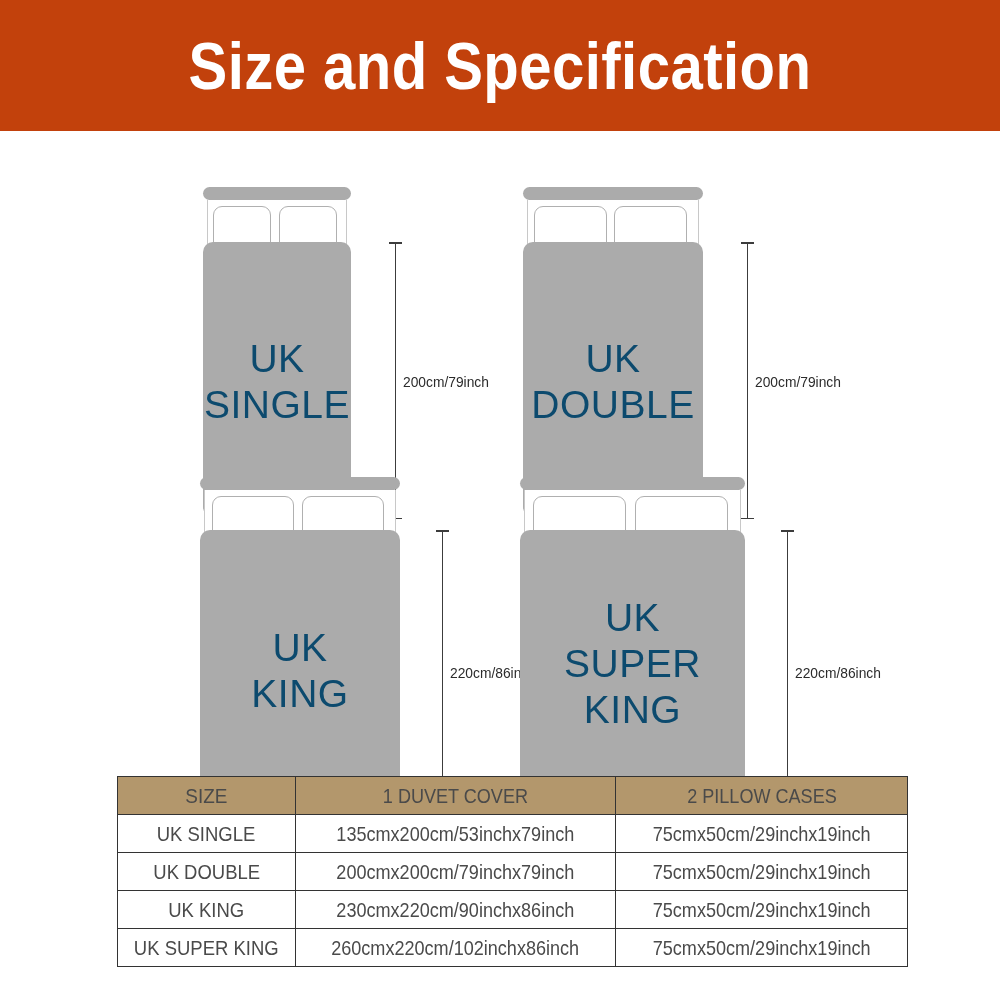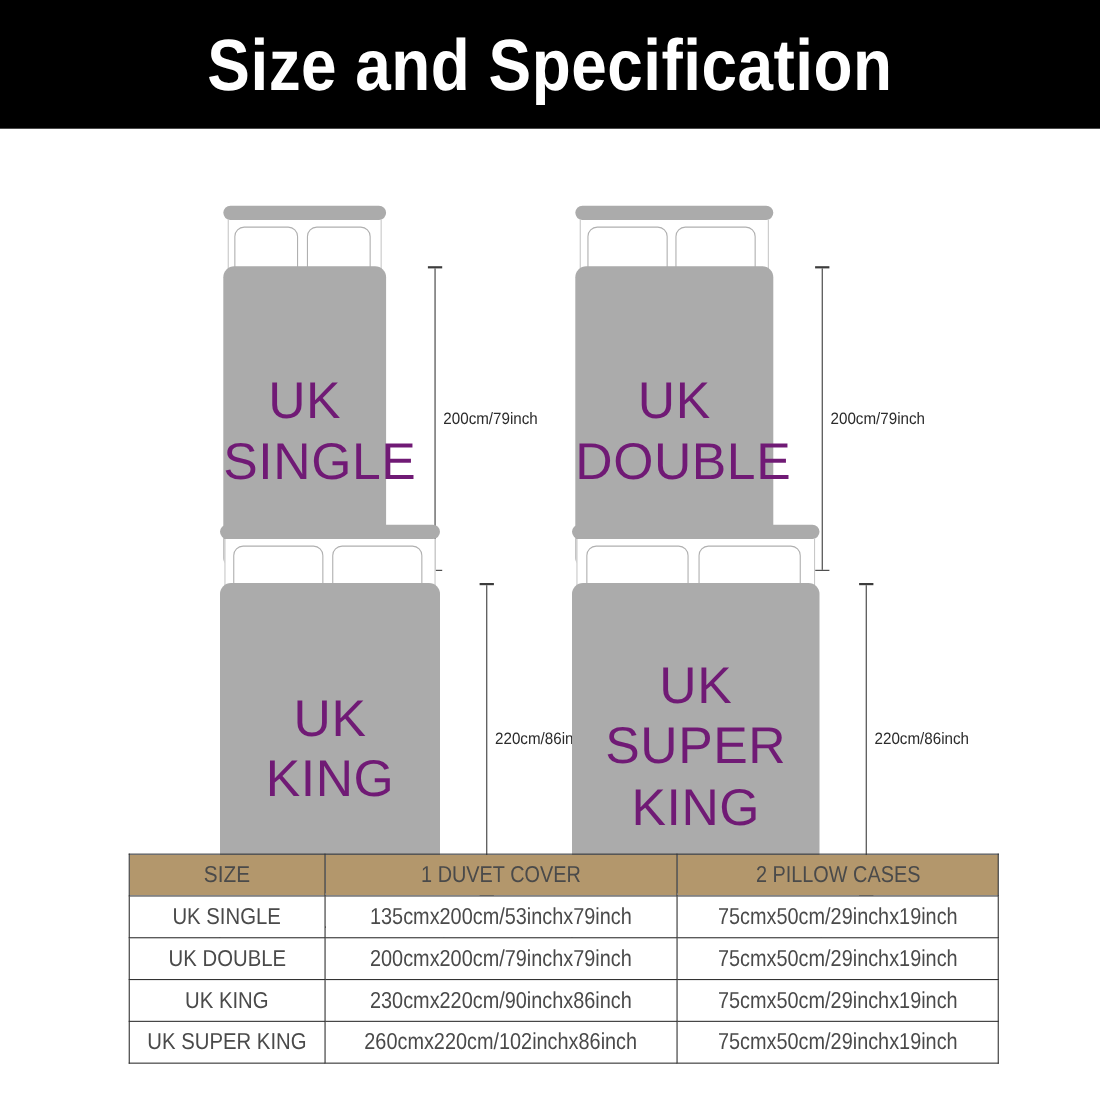--- a/index.html
+++ b/index.html
@@ -19,22 +19,22 @@
     height: 1000px;
     background: #ffffff;
   }
 
   
   .banner {
     position: absolute;
     left: 0;
     top: 0;
     width: 1000px;
-    height: 117px;
-    background: #000000;
+    height: 131px;
+    background: #c2410c;
     display: flex;
     align-items: center;
     justify-content: center;
   }
   .banner-title {
     color: #ffffff;
     font-size: 66px;
     font-weight: bold;
     letter-spacing: 0.5px;
     line-height: 1;
@@ -95,22 +95,22 @@
     position: absolute;
     background: #ababab;
     border-radius: 10px;
   }
 
   .duvet-label {
     position: absolute;
     left: 0;
     width: 100%;
     text-align: center;
-    color: #701a75;
-    font-size: 47px;
+    color: #0c4a6e;
+    font-size: 39px;
     font-weight: normal;
     line-height: 1.18;
     letter-spacing: 0.5px;
     white-space: pre-line;
     font-family: "Liberation Sans", "DejaVu Sans", sans-serif;
   }
 
   
   .dim-v {
     position: absolute;

